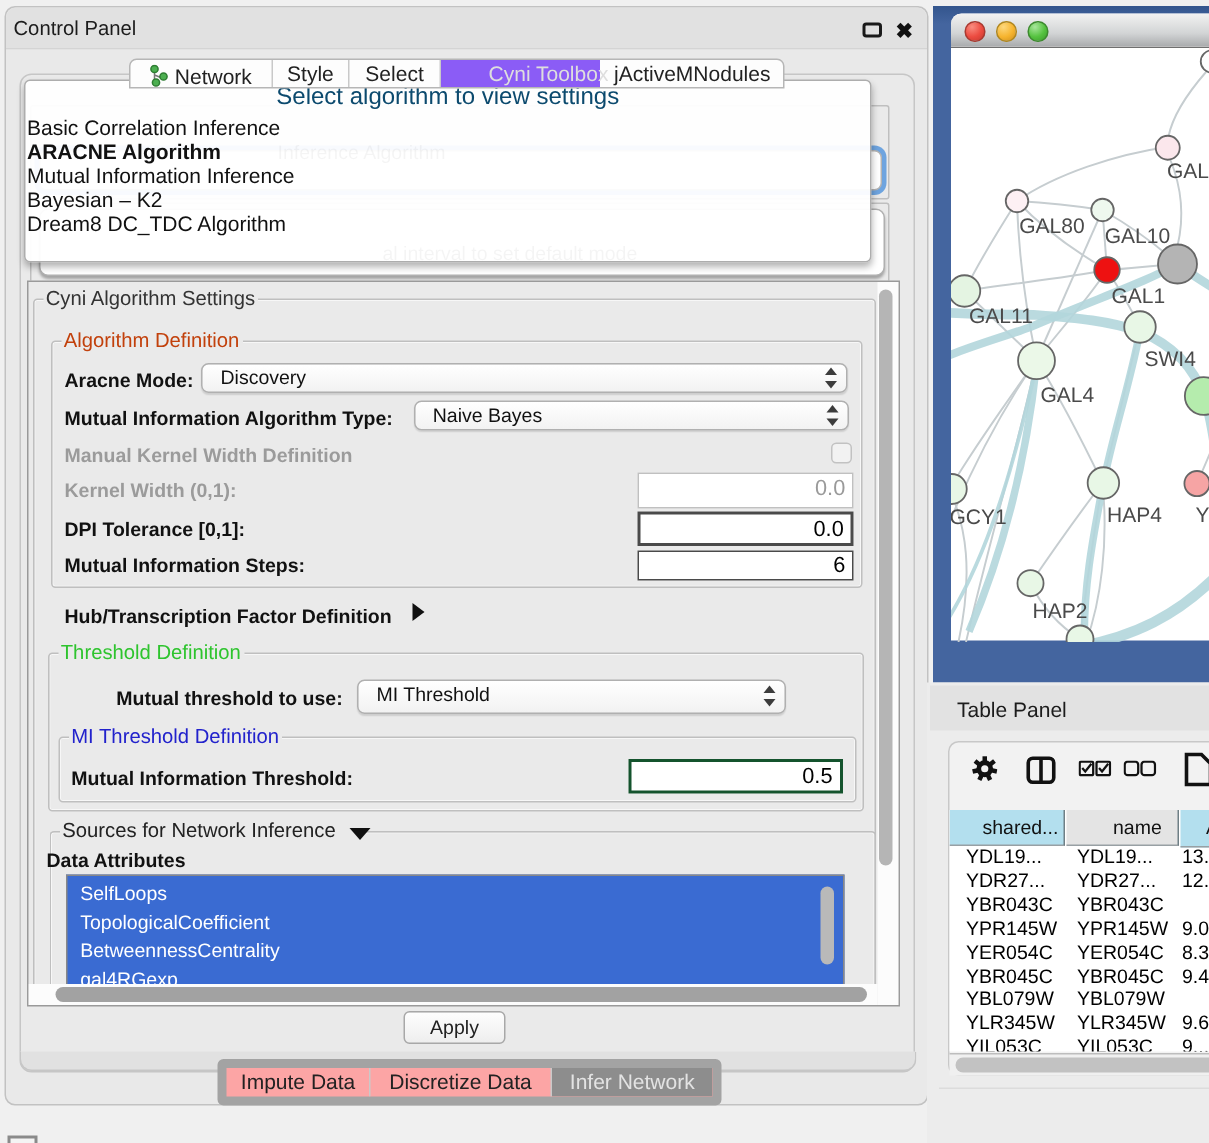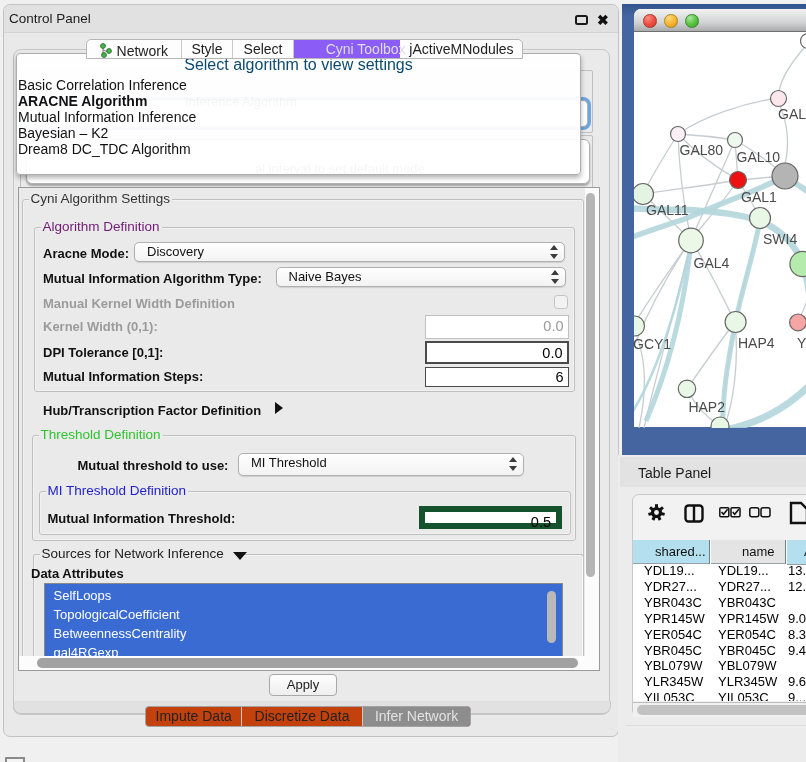--- a/index.html
+++ b/index.html
@@ -53,22 +53,22 @@
 .combo{position:absolute;background:linear-gradient(#ffffff,#f2f2f2);border:1px solid #b0b0b0;border-radius:5px;
   font-size:13px;color:#111;box-shadow:0 1px 1px rgba(0,0,0,.12);}
 .combo .tx{position:absolute;left:12px;top:1.5px;}
 .combo .ar{position:absolute;right:5px;top:50%;margin-top:-7px;width:9px;height:14px;}
 .combo .ar:before{content:"";position:absolute;left:0;top:0;width:0;height:0;border-left:4.5px solid transparent;border-right:4.5px solid transparent;border-bottom:5.5px solid #3c3c3c;}
 .combo .ar:after{content:"";position:absolute;left:0;bottom:0;width:0;height:0;border-left:4.5px solid transparent;border-right:4.5px solid transparent;border-top:5.5px solid #3c3c3c;}
 .tf{position:absolute;background:#fff;font-size:14.5px;text-align:right;box-sizing:border-box;}
 
 #apply{left:265px;top:669px;width:66px;height:20px;background:linear-gradient(#fefefe,#eee);
   border:1px solid #a8a8a8;border-radius:4px;text-align:center;font-size:13px;color:#222;line-height:19px;}
-#btabs{left:141px;top:701px;height:19px;display:flex;border:1px solid #a3a3a3;border-radius:4px;
-  background:#c2410c;overflow:hidden;z-index:5;}
+#btabs{left:141px;top:701px;height:19px;display:flex;border:6px solid #a3a3a3;border-radius:4px;
+  background:#fca5a5;overflow:hidden;z-index:5;}
 #btabs .tab{font-size:14px;color:#222;padding-top:1px;text-align:center;border-right:1px solid #c9c9c9;
   white-space:nowrap;box-sizing:border-box;}
 #btabs .tab.sel{background:#8d8d8d;color:#e3e3e3;border-right:none;}
 
 #net{left:622px;top:4px;width:184px;height:451px;background:linear-gradient(#33558d,#44659f 12px,#44659f);}
 #macwin{position:absolute;left:12px;top:5px;right:-2px;height:418px;background:#fff;border-radius:7px 0 0 0;}
 #mactitle{position:absolute;left:0;top:0;right:0;height:22px;border-radius:7px 0 0 0;
   background:linear-gradient(#f2f2f2,#d2d4d5 60%,#a9abad);border-bottom:1px solid #6f6f6f;}
 .tl{position:absolute;top:5px;width:11.5px;height:11.5px;border-radius:50%;}
 
@@ -95,21 +95,21 @@
   <div class="abs" id="combo-top"></div>
   <div class="abs" id="grp-b"></div>
   <div class="abs" id="panel-top"></div>
 
   <div class="abs" id="scrollpane">
     <div class="grp" style="left:3px;top:11px;width:560px;height:478px;">
       <span class="lbl" style="color:#333;">Cyni Algorithm Settings</span>
     </div>
 
     <div class="grp" style="left:15px;top:39px;width:539px;height:163px;">
-      <span class="lbl" style="color:#701a75;text-align:center;">Algorithm Definition</span>
+      <span class="lbl" style="color:#c2410c;text-align:center;">Algorithm Definition</span>
     </div>
     <label class="frm" style="left:24.5px;top:57.5px;">Aracne Mode:</label>
     <div class="combo" style="left:115.5px;top:53.5px;width:429px;height:18px;">
       <span class="tx">Discovery</span>
         <span class="ar"></span>
       </div>
     <label class="frm" style="left:24.5px;top:82.5px;">Mutual Information Algorithm Type:</label>
     <div class="combo" style="left:257px;top:78.5px;width:288px;height:18px;">
       <span class="tx">Naive Bayes</span>
         <span class="ar"></span>
@@ -132,21 +132,21 @@
     </div>
     <label class="frm" style="left:59px;top:270px;">Mutual threshold to use:</label>
     <div class="combo" style="left:219.5px;top:264.5px;width:284px;height:21px;">
       <span class="tx">MI Threshold</span>
         <span class="ar"></span>
       </div>
     <div class="grp" style="left:20px;top:303px;width:530px;height:42px;">
       <span class="lbl" style="color:#2222cc;">MI Threshold Definition</span>
     </div>
     <label class="frm" style="left:29px;top:322.5px;">Mutual Information Threshold:</label>
-    <div class="tf" style="left:400px;top:318px;width:143px;height:23px;border:6px solid #14532d;color:#000;padding:1.5px 4.5px 0 0;">0.5</div>
+    <div class="tf" style="left:400px;top:318px;width:143px;height:23px;border:2px solid #14532d;color:#000;padding:1.5px 4.5px 0 0;">0.5</div>
 
     <div class="grp" style="left:14px;top:366px;width:549px;height:122px;border-radius:3px 3px 0 0;border-bottom:none;">
       <span class="lbl" style="color:#222;">Sources for Network Inference&nbsp;&nbsp;&nbsp;&nbsp;</span>
     </div>
     <svg class="abs" style="left:213.5px;top:363px;" width="16" height="10" viewBox="0 0 16 10">
         <path d="M1 1 L15 1 L8 9 Z" fill="#111"></path>
       </svg>
     <label class="frm" style="left:12.5px;top:378px;">Data Attributes</label>
     <div class="abs" style="left:25px;top:395px;width:517px;height:73px;background:#3a6bd2;border:1px solid #888;overflow:hidden;">
       <div style="font-size:13px;color:#fff;padding:1.5px 0 0 9px;line-height:19px;">SelfLoops<br>TopologicalCoefficient<br>BetweennessCentrality<br>gal4RGexp</div>

